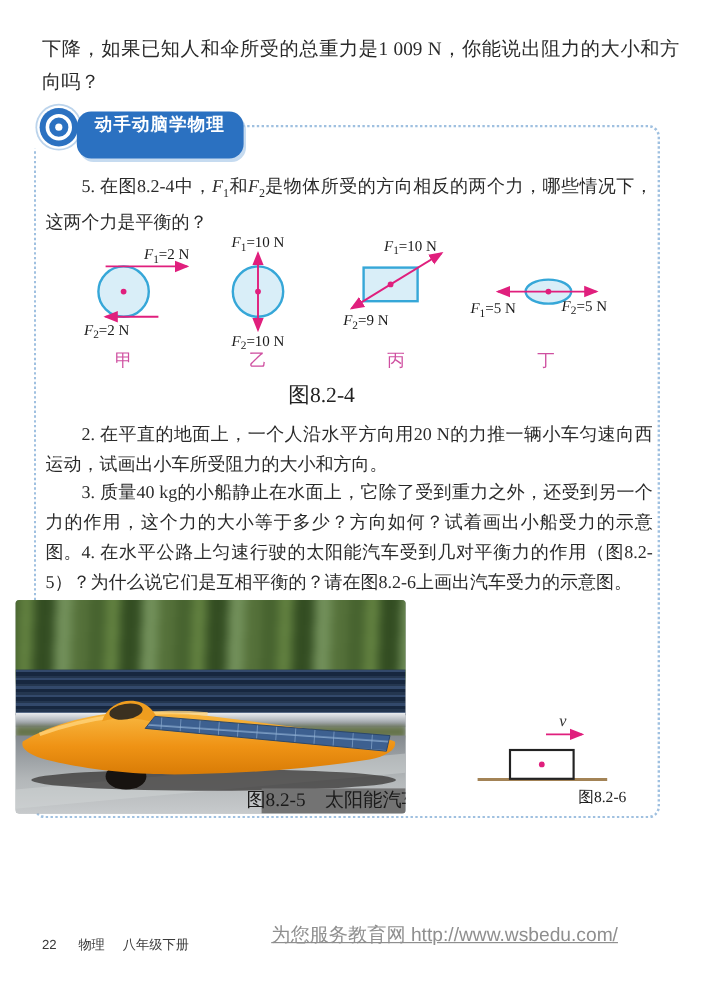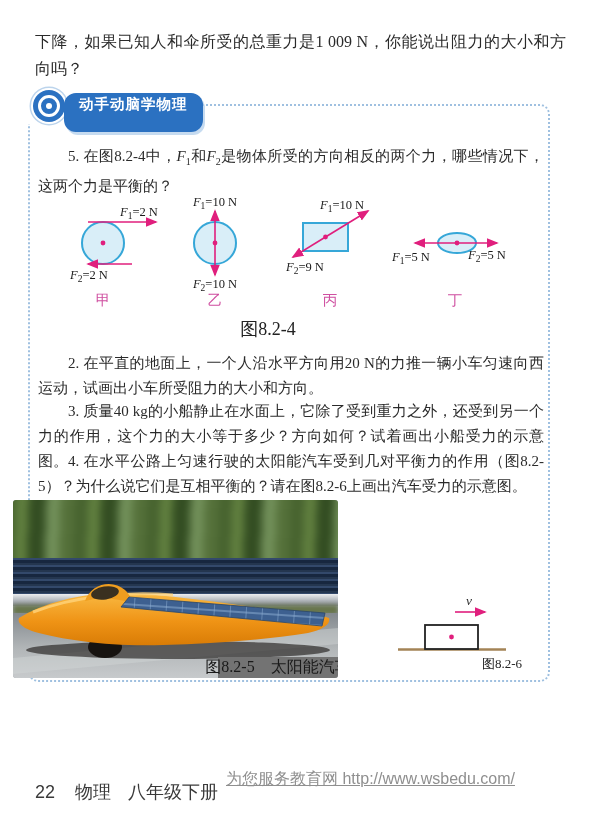--- a/index.html
+++ b/index.html
@@ -82,21 +82,21 @@
     font-size:16px;color:#1a1a1a;white-space:nowrap;
   }
   
   .fig826{position:absolute;left:392px;top:582px;}
   .vlab{font-style:italic;font-size:13.5px;text-anchor:middle;fill:#333;font-family:"Liberation Serif","DejaVu Serif",serif;}
   .fig826-caption{
     position:absolute;left:392px;top:655px;width:130px;text-align:right;font-size:13px;color:#222;
   }
   
   .footer-left{
-    position:absolute;left:35px;top:780px;font-size:18px;color:#3a3a3a;
+    position:absolute;left:35px;top:780px;font-size:11px;color:#3a3a3a;
     font-family:"Liberation Sans","DejaVu Sans",sans-serif;
   }
   .footer-left .gap1{margin-left:15px;} .footer-left .gap2{margin-left:12px;}
   .watermark{
     position:absolute;left:226px;top:769px;font-size:16px;color:#8f8f8f;
     font-family:"Liberation Sans","DejaVu Sans",sans-serif;white-space:nowrap;text-decoration:underline;
   }
 </style>
 </head>
 <body>

